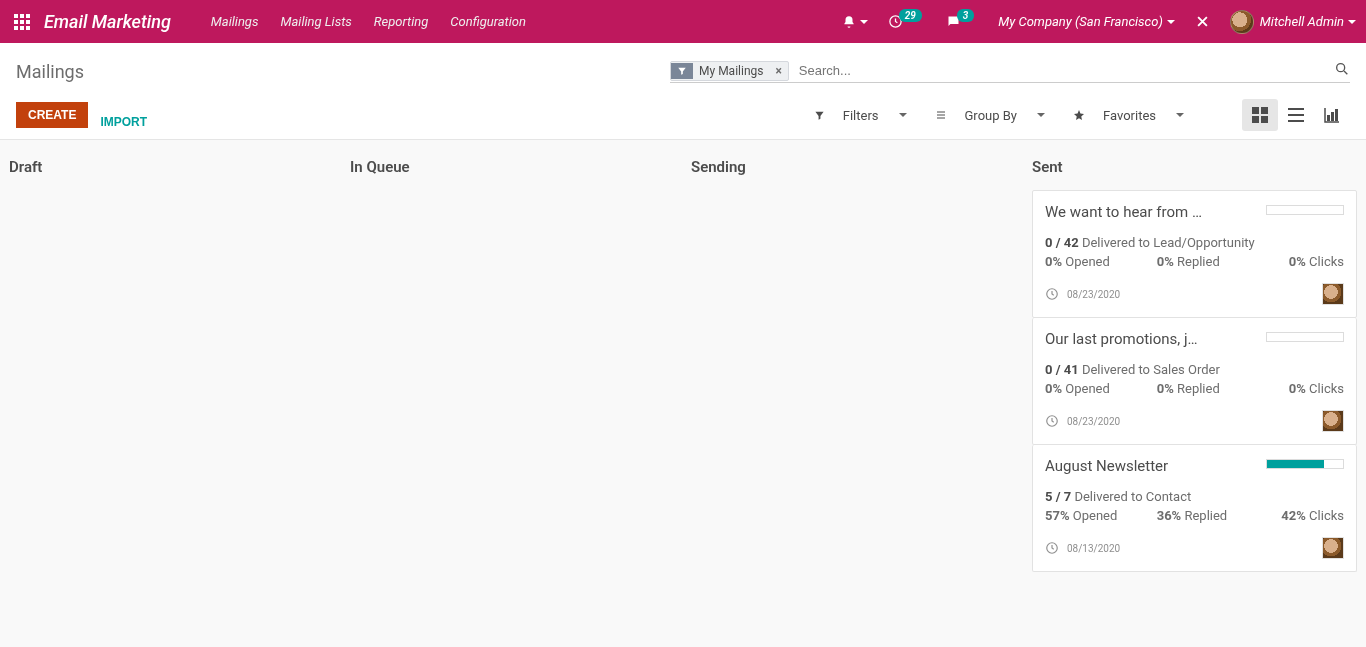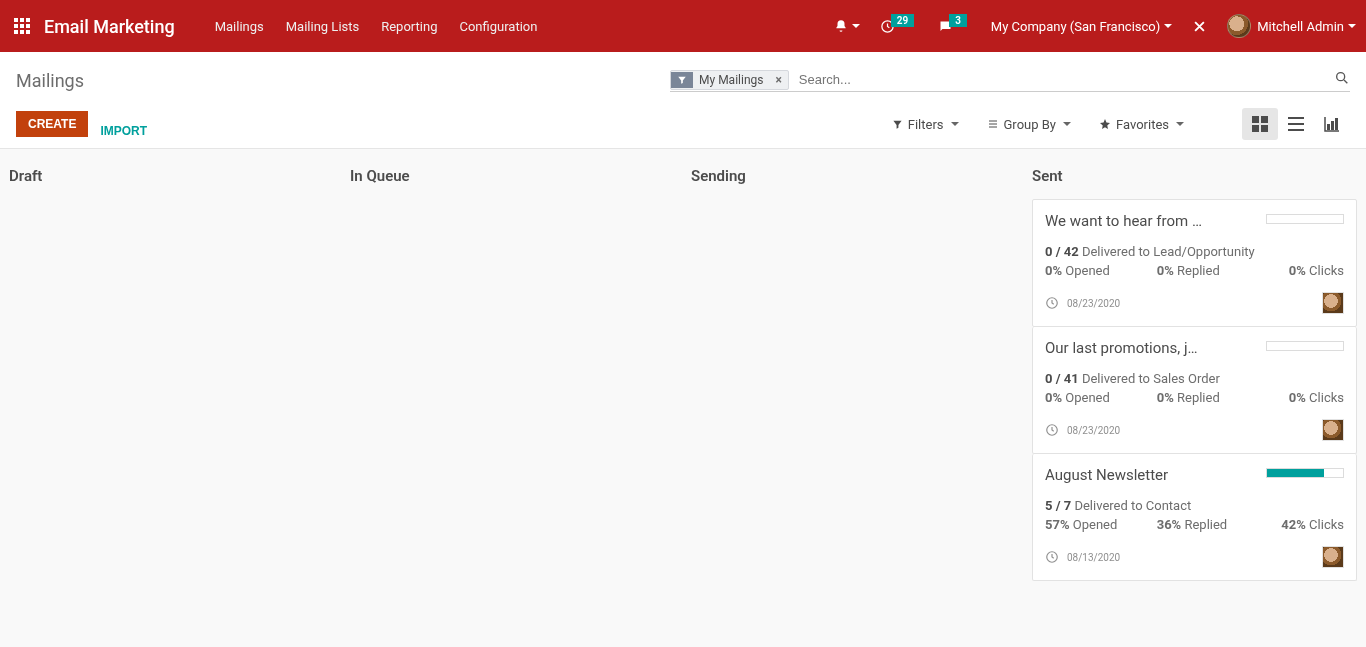--- a/index.html
+++ b/index.html
@@ -1,45 +1,45 @@
 <!DOCTYPE html>
 <html><head>
 <meta charset="utf-8">
 <style>
   * { box-sizing: border-box; margin: 0; padding: 0; }
   body { font-family: -apple-system, BlinkMacSystemFont, "Segoe UI", Roboto, "Helvetica Neue", Arial, sans-serif; font-size: 13px; color: #4c4c4c; background: #f9f9f9; width:1366px; }
-  .topbar { background: #b91c1c; color: #fff; height: 52px; display: flex; align-items: center; padding: 0 10px; }
+  .topbar { background: #be185d; color: #fff; height: 43px; display: flex; align-items: center; padding: 0 10px; font-style: italic; }
   .apps-icon { width: 20px; display: inline-block; padding: 0 4px;}
   .apps-icon svg { vertical-align: middle; }
   .brand { font-size: 18px; font-weight: 500; margin-left: 14px; margin-right: 40px; color:#fff; }
   .top-menu { display: flex; gap: 22px; }
   .top-menu a { color: #eee; font-size: 13px; cursor: pointer; }
   .top-right { margin-left: auto; display: flex; align-items: center; gap: 20px; color:#fff; }
-  .badge-pill { background:#00a09d; color:#fff; border-radius: 0; font-size:10px; padding:1px 6px; font-weight:600; position:relative; top:-6px; left:-4px;}
+  .badge-pill { background:#00a09d; color:#fff; border-radius: 6px; font-size:10px; padding:1px 6px; font-weight:600; position:relative; top:-6px; left:-4px;}
   .icon-btn { display:inline-flex; align-items:center; cursor:pointer; }
   .icon-btn svg { fill:#fff; }
   .caret { width:0; height:0; border-left:4px solid transparent; border-right:4px solid transparent; border-top:4px solid #fff; display:inline-block; margin-left:4px;}
   .company { font-size:13px; }
   .avatar { width:24px; height:24px; border-radius:50%; background: radial-gradient(circle at 40% 40%, #d9b08c 0 40%, #8b5a2b 40% 60%, #5b3a1a 60% 100%); display:inline-block; margin-right:6px; border:1px solid rgba(255,255,255,.3);}
   .control-panel { background:#fff; border-bottom:1px solid #e5e5e5; padding: 8px 16px 0 16px; }
   .cp-row1 { display:flex; align-items:center; height:40px; }
   .breadcrumb { font-size:18px; color:#6d6d6d; }
   .search-wrap { margin-left:auto; flex:1; max-width:680px; display:flex; align-items:center; border-bottom:1px solid #ccc; position:relative; }
   .facet { background:#eef0f2; border:1px solid #d5d8dd; border-radius:2px; display:inline-flex; align-items:center; font-size:12px; color:#4c4c4c; margin-right:6px; }
   .facet-icon { background:#7a8698; color:#fff; padding:3px 6px; display:flex; align-items:center;}
   .facet-text { padding: 2px 6px; }
   .facet-x { padding:0 6px; cursor:pointer; color:#6d6d6d; font-weight:bold;}
   .search-input { border:none; outline:none; flex:1; font-size:13px; padding:4px; }
   .search-glass { position:absolute; right:0; }
   .cp-row2 { display:flex; align-items:center; height:48px; }
   .btn { display:inline-block; padding:6px 12px; font-size:12px; font-weight:600; cursor:pointer; border:none; }
   .btn-primary { background:#c2410c; color:#fff; text-transform:uppercase; }
   .btn-link { background:none; color:#00a09d; text-transform:uppercase;margin-top:13px; }
   .search-options { margin-left:auto; display:flex; gap:28px; align-items:center; color:#4c4c4c; font-size:13px;}
-  .opt { display:inline-flex; align-items:center; gap:5px; cursor:pointer; }
+  .opt { display:inline-flex; align-items:center; gap:18px; cursor:pointer; }
   .caret-d { width:0; height:0; border-left:4px solid transparent; border-right:4px solid transparent; border-top:4px solid #666; display:inline-block; margin-left:2px;}
   .view-switch { display:flex; gap:0; margin-left:30px; }
   .view-btn { width:36px; height:32px; display:flex; align-items:center; justify-content:center; cursor:pointer; border-radius:3px;}
   .view-btn.active { background:#e6e6e6; }
   .kanban { display:flex; padding: 12px 1px; gap:0; }
   .col { flex:1; min-width:300px; padding:0 8px;}
   .col-title { font-weight:600; font-size:15px; color:#4c4c4c; padding:6px 0 14px 0;}
   .card { background:#fff; border:1px solid #e2e2e2; border-radius:2px; padding:12px; margin-bottom:0px; position:relative; display:block;}
   .col .card + .card { border-top:none; }
   .card-title { font-size:15px; color:#4c4c4c; display:inline-block; max-width:180px; white-space:nowrap; overflow:hidden; text-overflow:ellipsis; vertical-align:middle;}

